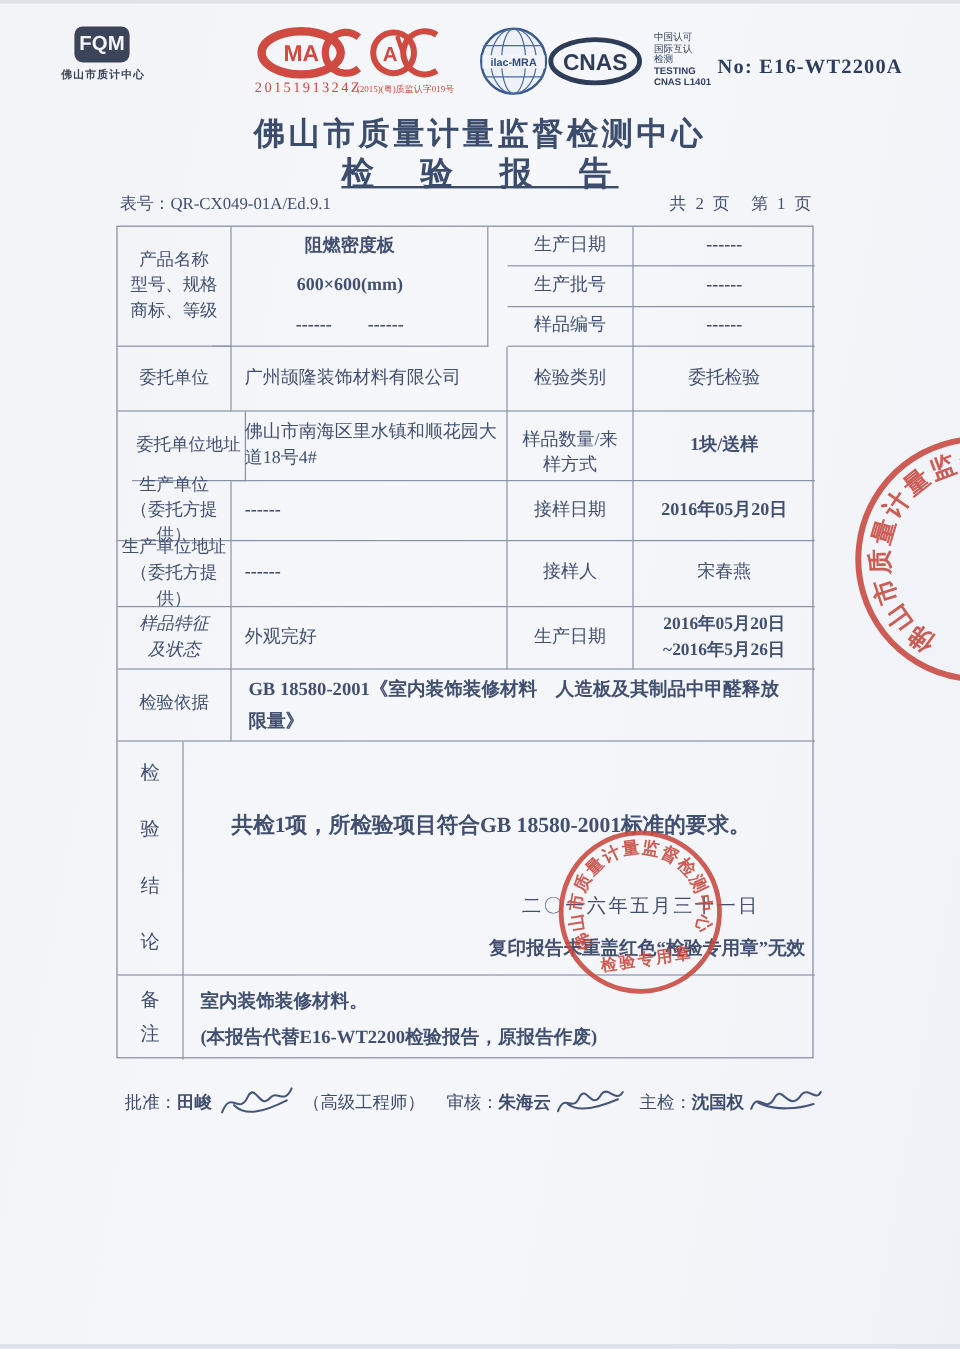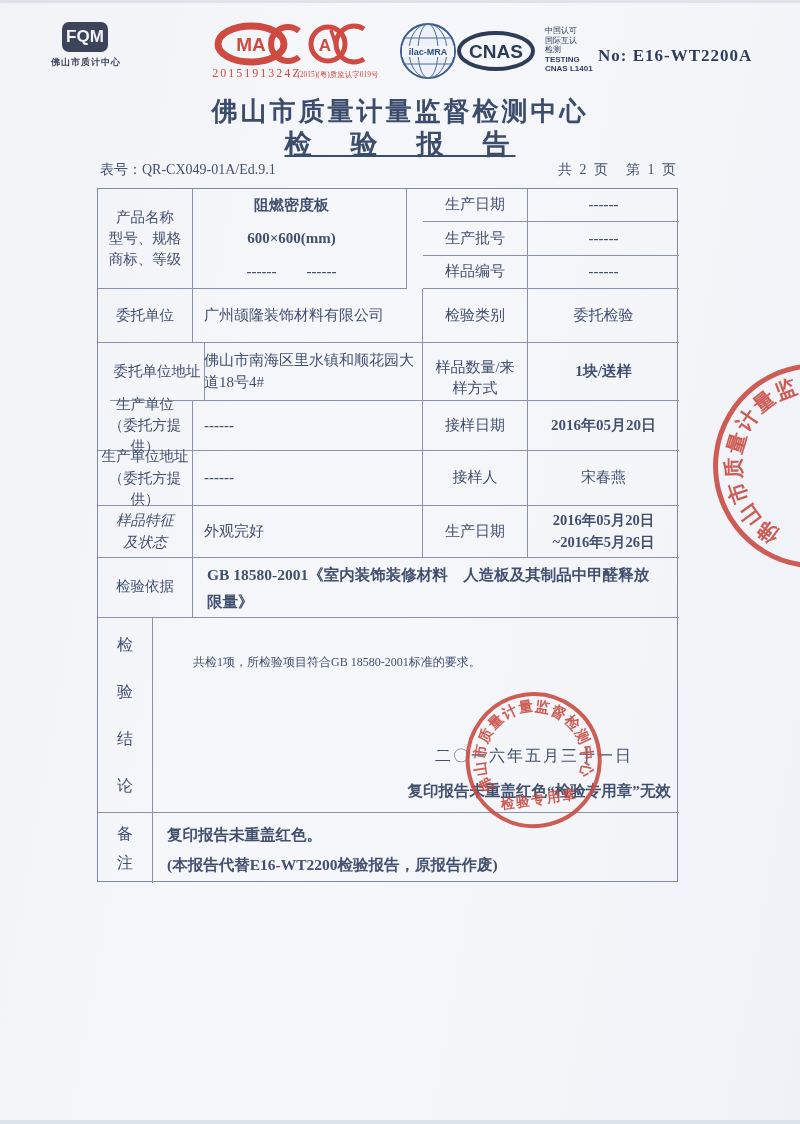--- a/index.html
+++ b/index.html
@@ -30,21 +30,21 @@
   
   .tbl{position:absolute;left:97px;top:188px;width:581px;height:694px;border:1.6px solid #7f8aa0;box-sizing:border-box;}
   .cell{position:absolute;box-sizing:border-box;border:0 solid #8893a7;border-right-width:1.5px;border-bottom-width:1.5px;
     display:flex;align-items:center;justify-content:center;font-size:15px;line-height:1.45;}
   .cell.nr{border-right-width:0;}
   .cell.nb{border-bottom-width:0;}
   .cell.left{justify-content:flex-start;text-align:left;padding-left:11px;padding-right:8px;}
   .lblcol{font-size:14.5px;text-align:center;}
   .vert{font-size:16px;font-weight:normal;text-align:center;}
   .concl{display:block;position:relative;}
-  .concl .c-text{position:absolute;left:40px;top:36px;font-size:12px;font-weight:normal;}
+  .concl .c-text{position:absolute;left:40px;top:56px;font-size:18px;font-weight:bold;}
   .concl .c-date{position:absolute;right:46px;top:126px;font-size:16px;letter-spacing:2px;margin-left:40px;}
   .concl .c-notice{position:absolute;right:8px;top:162px;font-size:15.5px;font-weight:bold;}
   .remark{display:block;padding:7px 10px 0 14px;font-size:15.5px;font-weight:bold;line-height:30px;text-align:left;}
   
   .footer{position:absolute;left:104px;top:901px;display:flex;align-items:center;font-size:14.5px;color:#3e4d6d;}
   .footer .name{font-weight:bold;margin-right:2px;}
   .sig svg{display:block;}
   
   .stamp{position:absolute;opacity:0.88;}
   .stamp-center{left:452px;top:678px;transform:rotate(-8deg);}
@@ -231,21 +231,21 @@
       <span class="c-text">共检1项，所检验项目符合GB 18580-2001标准的要求。</span>
       <span class="c-date">二〇一六年五月三十一日</span>
       <span class="c-notice">复印报告未重盖红色“检验专用章”无效</span>
     </div>
 
     <div class="cell nb vert" style="left:0;top:624px;width:55px;height:70px;">
       <span class="ml" style="line-height:29px;">备
 注</span>
     </div>
     <div class="cell nr nb remark" style="left:55px;top:624px;width:526px;height:70px;">
-      <div>复印报告未重盖红色。</div>
+      <div>室内装饰装修材料。</div>
       <div>(本报告代替E16-WT2200检验报告，原报告作废)</div>
     </div>
   </div>
 
   <div class="stamp stamp-center">
     <svg width="165" height="165" viewBox="0 0 165 165">
       <circle cx="82" cy="82" r="66" fill="none" stroke="#c8483f" stroke-width="4"></circle>
       <path id="sealArc1" d="M 36 98.8 A 49 49 0 1 1 128 98.8" fill="none"></path>
       <text class="seal-text" font-size="14.5" letter-spacing="1">
         <textPath href="#sealArc1" startOffset="50%" text-anchor="middle">佛山市质量计量监督检测中心</textPath>
@@ -258,14 +258,38 @@
     <svg width="235" height="235" viewBox="0 0 235 235">
       <circle cx="117" cy="117" r="100" fill="none" stroke="#c8483f" stroke-width="5"></circle>
       <path id="sealArc2" d="M 46.5 142.6 A 75 75 0 1 1 187.5 142.6" fill="none"></path>
       <text class="seal-text" font-size="21" letter-spacing="2">
         <textPath href="#sealArc2" startOffset="50%" text-anchor="middle">佛山市质量计量监督检测中心</textPath>
       </text>
       <text class="seal-text" x="117" y="176" text-anchor="middle" font-size="18" letter-spacing="3">检验专用章</text>
     </svg>
   </div>
 
+  <div class="footer">
+    <span>批准：</span>
+    <span class="name">田峻</span>
+    <span class="sig">
+      <svg width="68" height="34" viewBox="0 0 68 34">
+        <path d="M6 26 C14 6 20 30 28 12 C34 2 38 24 46 14 C52 7 58 20 64 6 M16 20 C26 30 42 25 60 16" fill="none" stroke="#45567c" stroke-width="1.7" stroke-linecap="round"></path>
+      </svg>
+    </span>
+    <span style="margin:0 10px 0 6px;">（高级工程师）</span>
+    <span style="margin-left:8px;">审核：</span>
+    <span class="name">朱海云</span>
+    <span class="sig">
+      <svg width="62" height="32" viewBox="0 0 62 32">
+        <path d="M4 24 C10 8 16 26 22 12 C28 2 32 24 40 10 C46 2 52 18 58 8 M12 18 C22 26 40 20 54 14" fill="none" stroke="#45567c" stroke-width="1.7" stroke-linecap="round"></path>
+      </svg>
+    </span>
+    <span style="margin-left:10px;">主检：</span>
+    <span class="name">沈国权</span>
+    <span class="sig">
+      <svg width="64" height="32" viewBox="0 0 64 32">
+        <path d="M4 22 C10 6 16 28 24 12 C30 2 36 26 46 10 C52 4 58 16 62 8 M10 17 C24 24 44 22 56 18" fill="none" stroke="#45567c" stroke-width="1.7" stroke-linecap="round"></path>
+      </svg>
+    </span>
+  </div>
 
 </div>
 
 </body></html>

